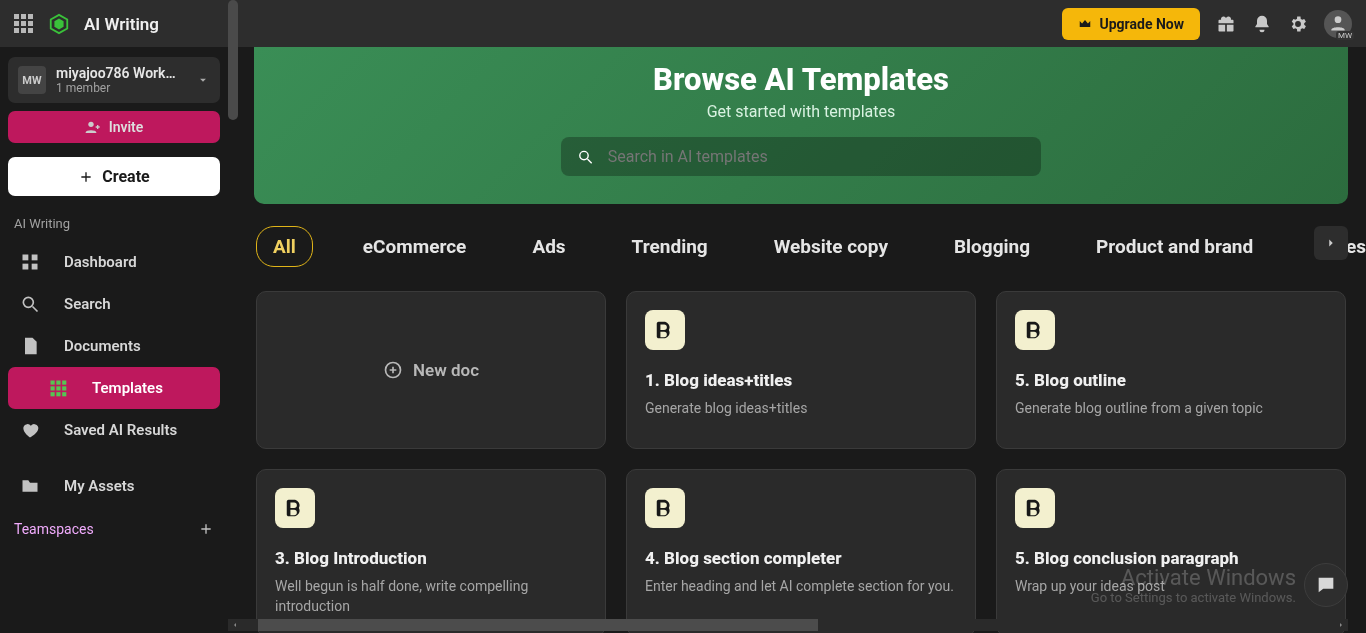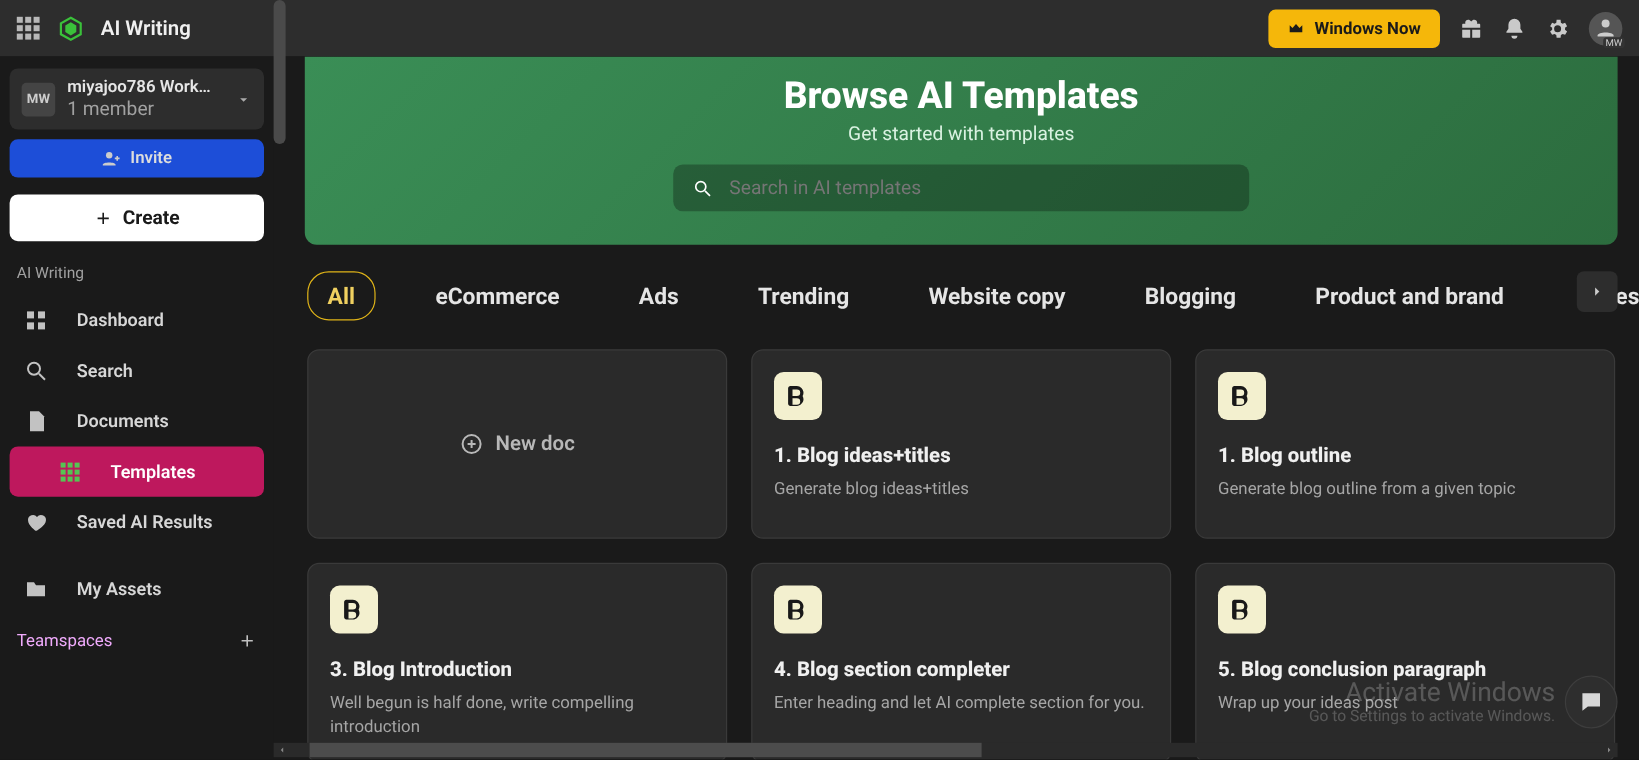--- a/index.html
+++ b/index.html
@@ -20,23 +20,23 @@
 
     
     .shell { display:flex; height:586px; }
 
     
     .sidebar { width:228px; background:#1a1a1a; padding:10px 8px 0 8px; display:flex; flex-direction:column; overflow:hidden; }
     .workspace-select { background:#2d2d2d; border-radius:7px; padding:8px 10px; display:flex; align-items:center; gap:10px; cursor:pointer;}
     .ws-badge { background:#444; color:#ccc; font-size:11px; font-weight:700; width:28px; height:28px; display:flex; align-items:center; justify-content:center; border-radius:4px;}
     .ws-text { flex:1; overflow:hidden; }
     .ws-name { font-size:14px; font-weight:600; color:#e6e6e6; white-space:nowrap; overflow:hidden; text-overflow:ellipsis;}
-    .ws-members { font-size:16px; color:#a1a1a1; }
+    .ws-members { font-size:12px; color:#a1a1a1; }
     .chev { fill:#aaa; width:14px; height:14px; }
-    .invite-btn { margin-top:8px; background:#1d4ed8; border:none; color:#ddd; border-radius:7px; padding:8px 0; font-size:14px; font-weight:600; cursor:pointer; display:flex; justify-content:center; align-items:center; gap:8px;}
+    .invite-btn { margin-top:8px; background:#be185d; border:none; color:#ddd; border-radius:7px; padding:8px 0; font-size:14px; font-weight:600; cursor:pointer; display:flex; justify-content:center; align-items:center; gap:8px;}
     .create-btn { margin:14px 0 16px; background:#ffffff; border:none; color:#1a1a1a; border-radius:7px; padding:10px 0; font-size:16px; font-weight:700; cursor:pointer; display:flex; justify-content:center; align-items:center; gap:8px;}
 
     .section-label { font-size:13px; color:#a1a1a1; padding:4px 6px 10px;}
     .nav-item { display:flex; align-items:center; gap:24px; padding:11px 12px; border-radius:7px; cursor:pointer; font-size:15px; color:#d7d7d7; font-weight:600;}
     .nav-item.active { background:#be185d; color:#fff;padding-left:40px;}
     .nav-item .nicon { width:20px; height:20px; fill:#c2c2c2; flex-shrink:0;}
     .nav-item.active .nicon { fill:#55c553;}
     .nav-spacer { height:14px; }
     .ts-row { display:flex; align-items:center; justify-content:space-between; padding:14px 6px 8px;}
     .ts-row span{ font-size:14px; color:#f0abfc;}
@@ -102,21 +102,21 @@
         <polygon points="12,2 21,7 21,17 12,22 3,17 3,7" fill="none" stroke="#3ac13a" stroke-width="2"></polygon>
         <polygon points="12,6 17,9 17,15 12,18 7,15 7,9" fill="#3ac13a"></polygon>
       </svg>
     <div class="brand-title">AI Writing</div>
   </div>
   <div class="topbar-right">
     <button class="upgrade-btn">
       <svg width="14" height="14" viewBox="0 0 24 24">
           <path fill="#1a1a1a" d="M3 7l4 4 5-6 5 6 4-4v10H3z"></path>
         </svg>
-      <span>Windows Now</span>
+      <span>Upgrade Now</span>
     </button>
     <svg class="topicon" viewBox="0 0 24 24">
         <path d="M20 7h-2.2c.1-.3.2-.6.2-1 0-1.7-1.3-3-3-3-1.2 0-2 .6-3 1.8C11 3.6 10.2 3 9 3 7.3 3 6 4.3 6 6c0 .4.1.7.2 1H4c-.6 0-1 .4-1 1v3h18V8c0-.6-.4-1-1-1zM3 20c0 .6.4 1 1 1h7v-8H3v7zm10 1h7c.6 0 1-.4 1-1v-7h-8v8z"></path>
       </svg>
     <svg class="topicon" viewBox="0 0 24 24">
         <path d="M12 2a6 6 0 00-6 6v4l-2 3v1h16v-1l-2-3V8a6 6 0 00-6-6zm0 20a3 3 0 003-3H9a3 3 0 003 3z"></path>
       </svg>
     <svg class="topicon" viewBox="0 0 24 24">
         <path d="M19.4 13l.1-1-.1-1 2.1-1.6-2-3.4-2.5.9a7 7 0 00-1.7-1L15 3h-4l-.3 2.9a7 7 0 00-1.7 1l-2.5-.9-2 3.4L6.6 11l-.1 1 .1 1-2.1 1.6 2 3.4 2.5-.9a7 7 0 001.7 1L11 21h4l.3-2.9a7 7 0 001.7-1l2.5.9 2-3.4L19.4 13zM12 15.5A3.5 3.5 0 1115.5 12 3.5 3.5 0 0112 15.5z"></path>
       </svg>
@@ -261,21 +261,21 @@
           </div>
         <div class="card-title">1. Blog ideas+titles</div>
         <div class="card-desc">Generate blog ideas+titles</div>
       </div>
       <div class="card">
         <div class="card-icon">
             <svg viewBox="0 0 24 24">
               <path d="M5 3c-1 0-2 1-2 2v14c0 1 1 2 2 2h6c3 0 6-3 6-6 0-1-.3-2-.8-3 .5-1 .8-2 .8-3 0-3-3-6-6-6H5zm2 3h4c2 0 3 1 3 3s-1 3-3 3H7V6zm0 8h4c2 0 3 1 3 3s-1 3-3 3H7v-6z"></path>
             </svg>
           </div>
-        <div class="card-title">1. Blog outline</div>
+        <div class="card-title">5. Blog outline</div>
         <div class="card-desc">Generate blog outline from a given topic</div>
       </div>
       <div class="card">
         <div class="card-icon">
             <svg viewBox="0 0 24 24">
               <path d="M5 3c-1 0-2 1-2 2v14c0 1 1 2 2 2h6c3 0 6-3 6-6 0-1-.3-2-.8-3 .5-1 .8-2 .8-3 0-3-3-6-6-6H5zm2 3h4c2 0 3 1 3 3s-1 3-3 3H7V6zm0 8h4c2 0 3 1 3 3s-1 3-3 3H7v-6z"></path>
             </svg>
           </div>
         <div class="card-title">3. Blog Introduction</div>
         <div class="card-desc">Well begun is half done, write compelling introduction</div>

